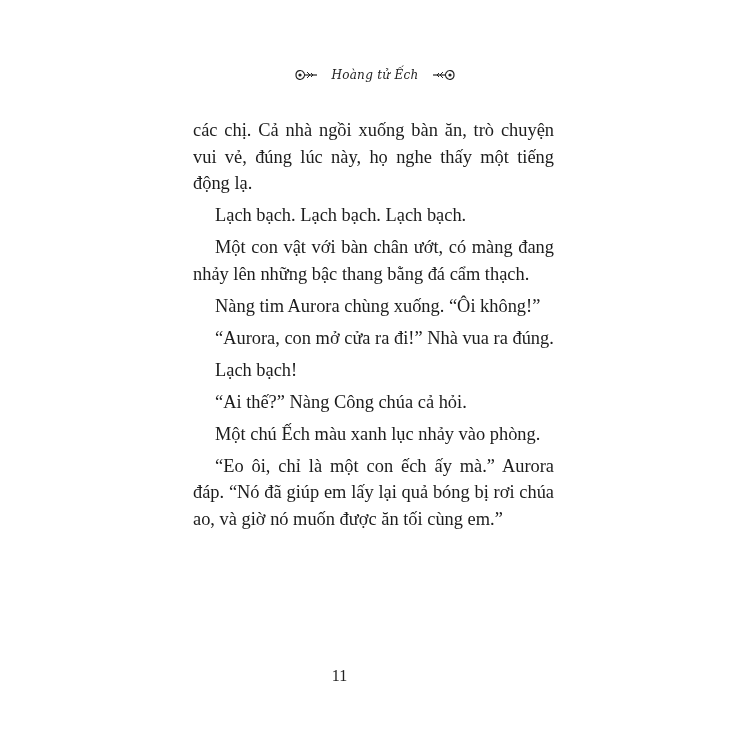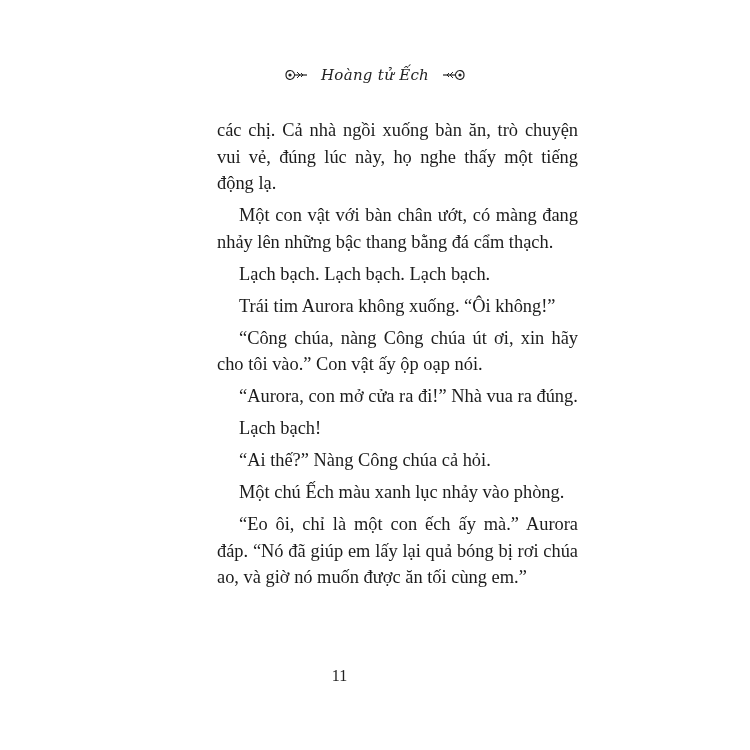--- a/index.html
+++ b/index.html
@@ -28,39 +28,38 @@
       width: 750px;
       display: flex;
       justify-content: center;
       align-items: center;
       gap: 12px;
       height: 24px;
     }
     .running-header .title {
       font-family: "DejaVu Serif", "Liberation Serif", serif;
       font-style: italic;
-      font-size: 15px;
+      font-size: 12px;
       letter-spacing: 0.3px;
       color: #222;
     }
     .ornament {
       width: 26px;
       height: 16px;
       display: inline-block;
     }
     .ornament svg { width: 100%; height: 100%; display: block; }
     .body-text {
       position: absolute;
       left: 193px;
       top: 117px;
       width: 361px;
       font-size: 18.4px;
       line-height: 26.5px;
       text-align: justify;
-      margin-left: 24px;
     }
     .body-text p {
       margin: 0 0 5.5px 0;
       text-indent: 22px;
     }
     .body-text p.noindent {
       text-indent: 0;
     }
     .page-number {
       position: absolute;
@@ -94,24 +93,23 @@
         <circle cx="19" cy="8" r="1.6" fill="#222"></circle>
         <path d="M15 8 L2 8" stroke="#222" stroke-width="1.2"></path>
         <path d="M12 5 L9 8 L12 11" fill="none" stroke="#222" stroke-width="1"></path>
         <path d="M8 6 L6 8 L8 10" fill="none" stroke="#222" stroke-width="1"></path>
       </svg>
     </span>
   </div>
 
   <div class="body-text">
     <p class="noindent">các chị. Cả nhà ngồi xuống bàn ăn, trò chuyện vui vẻ, đúng lúc này, họ nghe thấy một tiếng động lạ.</p>
+    <p>Lạch bạch. Lạch bạch. Lạch bạch.</p>
     <p>Một con vật với bàn chân ướt, có màng đang nhảy lên những bậc thang bằng đá cẩm thạch.</p>
-    <p>Lạch bạch. Lạch bạch. Lạch bạch.</p>
-    <p>Trái tim Aurora không xuống. “Ôi không!”</p>
-    <p>“Công chúa, nàng Công chúa út ơi, xin hãy cho tôi vào.” Con vật ấy ộp oạp nói.</p>
+    <p>Nàng tim Aurora chùng xuống. “Ôi không!”</p>
     <p>“Aurora, con mở cửa ra đi!” Nhà vua ra đúng.</p>
     <p>Lạch bạch!</p>
     <p>“Ai thế?” Nàng Công chúa cả hỏi.</p>
     <p>Một chú Ếch màu xanh lục nhảy vào phòng.</p>
     <p>“Eo ôi, chỉ là một con ếch ấy mà.” Aurora đáp. “Nó đã giúp em lấy lại quả bóng bị rơi chúa ao, và giờ nó muốn được ăn tối cùng em.”</p>
   </div>
 
   <div class="page-number">11</div>
 
 </div>

